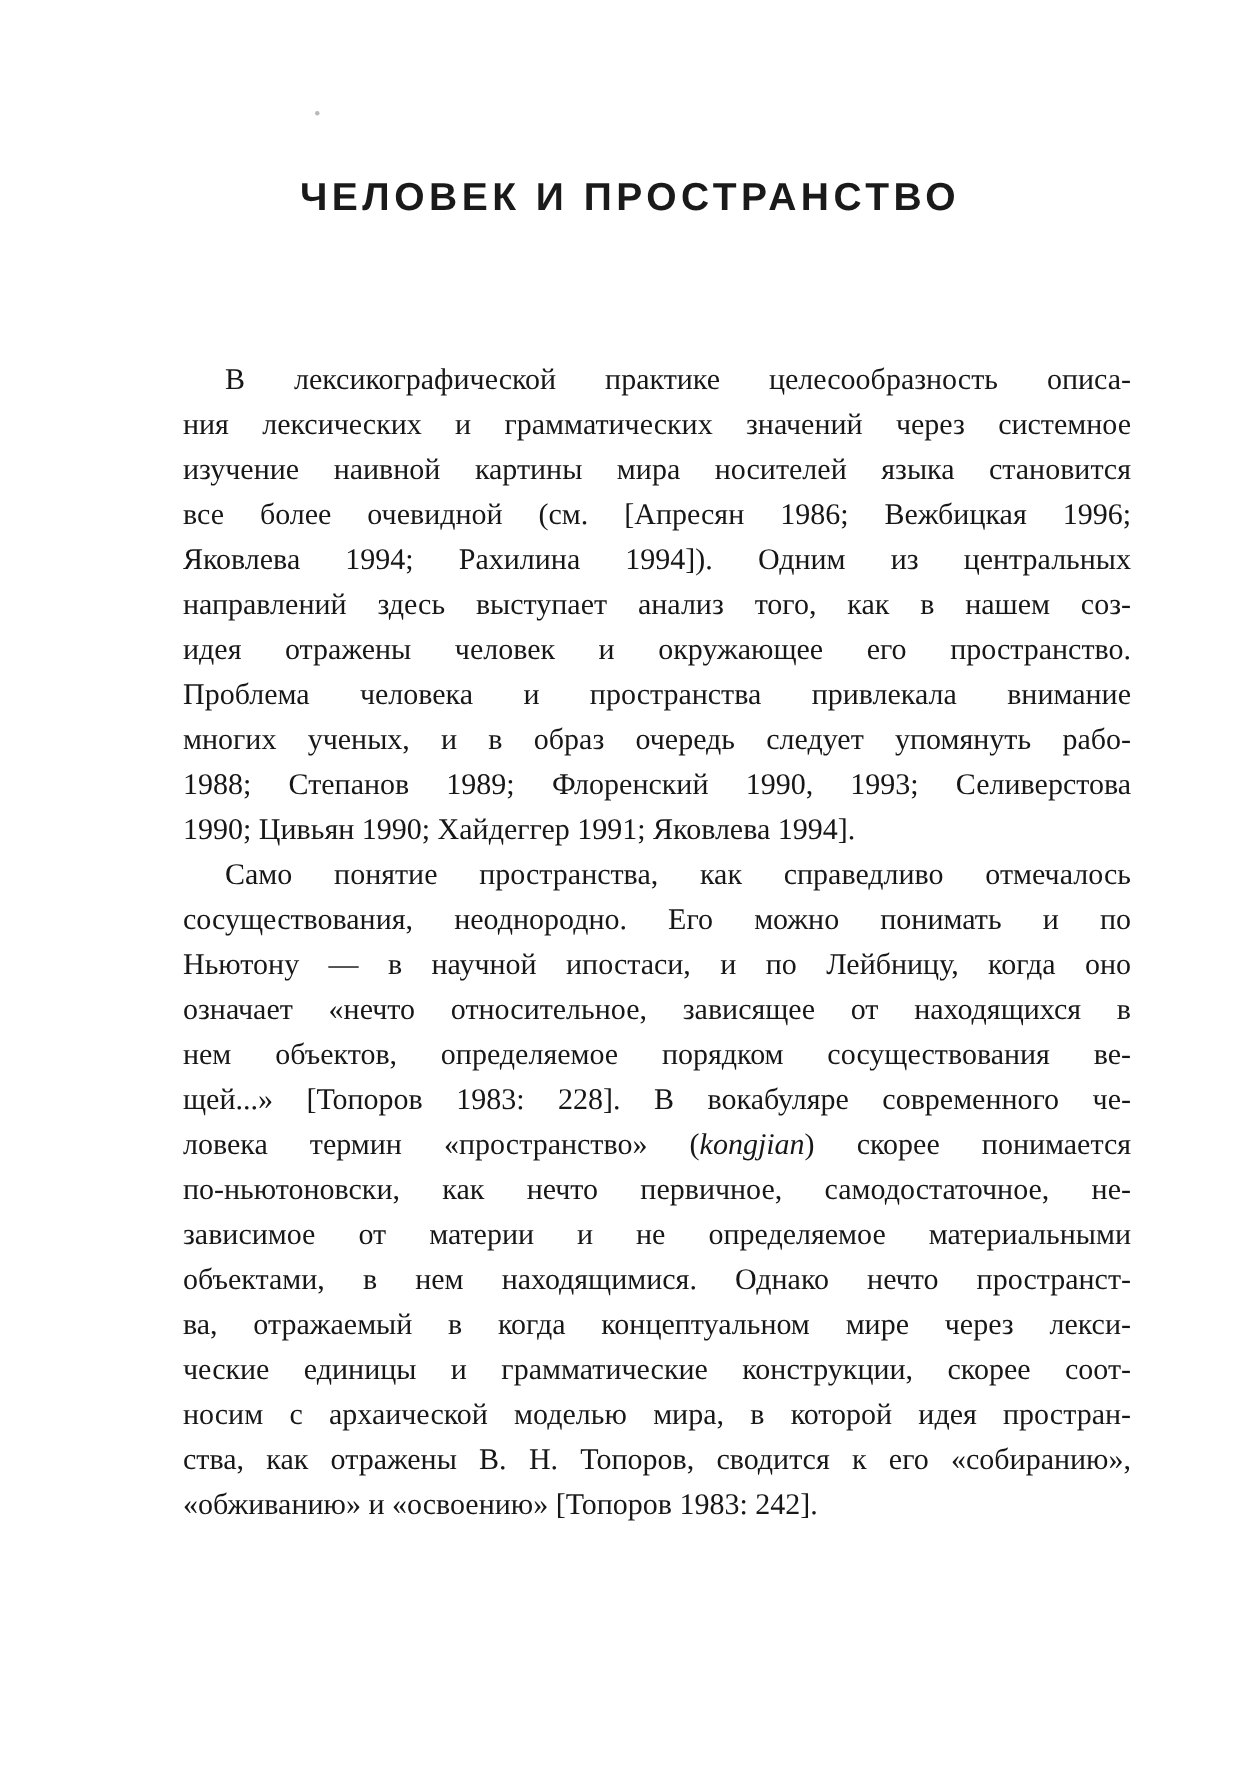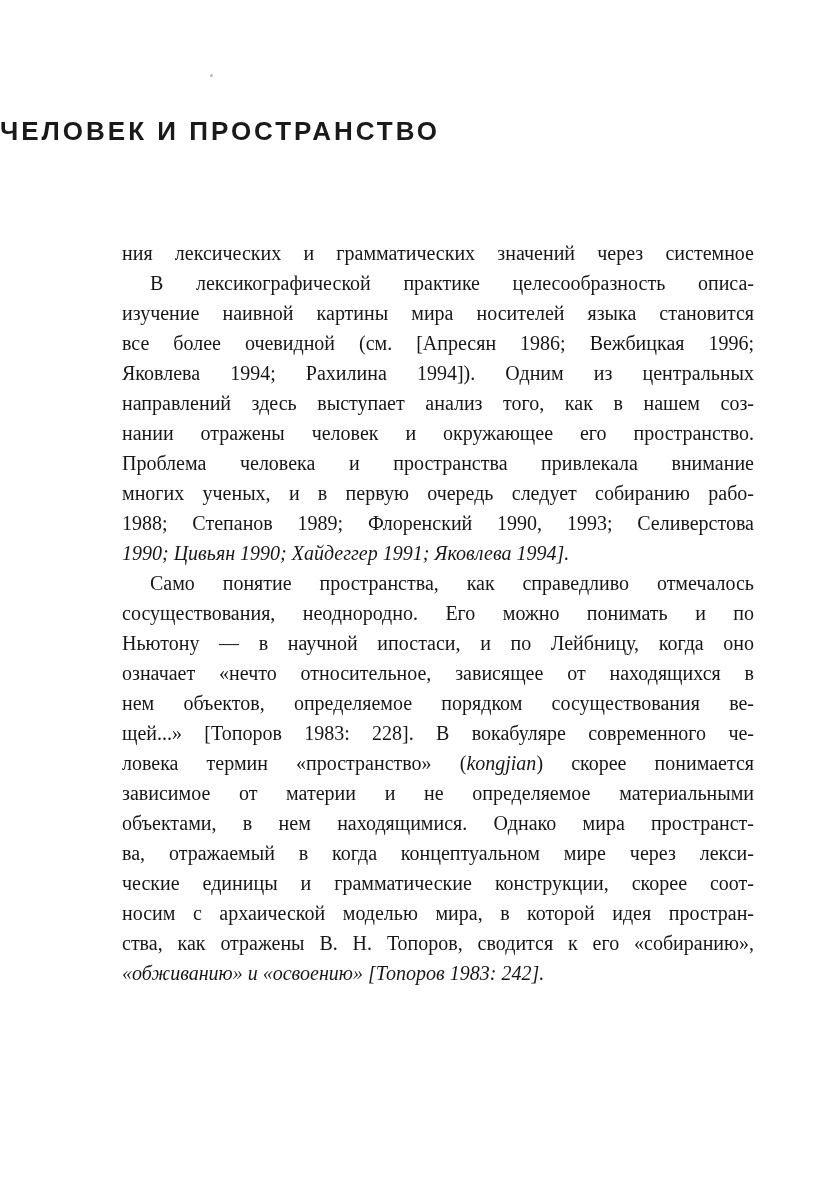--- a/index.html
+++ b/index.html
@@ -15,20 +15,21 @@
     background: #ffffff;
     color: #161616;
     overflow: hidden;
   }
   .title {
     position: absolute;
     top: 116px;
     left: 0;
     width: 100%;
     margin: 0;
+    text-align: center;
     font-family: "Liberation Sans", sans-serif;
     font-weight: 700;
     font-size: 26px;
     letter-spacing: 3px;
     color: #1a1a1a;
   }
   .body-text {
     position: absolute;
     top: 238px;
     left: 122px;
@@ -46,21 +47,20 @@
     text-align-last: justify;
     white-space: normal;
     overflow: hidden;
     height: 30px;
   }
   .line.first {
     text-indent: 28px;
   }
   .line.last {
     text-align-last: left;
-    font-style: italic;
   }
   .line em {
   }
   
   .scan-dot {
     position: absolute;
     left: 210px;
     top: 74px;
     width: 3px;
     height: 3px;
@@ -69,42 +69,43 @@
   }
 </style>
 </head>
 <body>
 
 <div class="page">
   <div class="scan-dot"></div>
   <h1 class="title">ЧЕЛОВЕК И ПРОСТРАНСТВО</h1>
   <div class="body-text">
       <div class="paragraph">
+        <div class="line first">В лексикографической практике целесообразность описа-</div>
         <div class="line">ния лексических и грамматических значений через системное</div>
-        <div class="line first">В лексикографической практике целесообразность описа-</div>
         <div class="line">изучение наивной картины мира носителей языка становится</div>
         <div class="line">все более очевидной (см. [Апресян 1986; Вежбицкая 1996;</div>
         <div class="line">Яковлева 1994; Рахилина 1994]). Одним из центральных</div>
         <div class="line">направлений здесь выступает анализ того, как в нашем соз-</div>
-        <div class="line">нании отражены человек и окружающее его пространство.</div>
+        <div class="line">идея отражены человек и окружающее его пространство.</div>
         <div class="line">Проблема человека и пространства привлекала внимание</div>
-        <div class="line">многих ученых, и в первую очередь следует собиранию рабо-</div>
+        <div class="line">многих ученых, и в образ очередь следует упомянуть рабо-</div>
         <div class="line">1988; Степанов 1989; Флоренский 1990, 1993; Селиверстова</div>
         <div class="line last">1990; Цивьян 1990; Хайдеггер 1991; Яковлева 1994].</div>
       </div>
       <div class="paragraph">
         <div class="line first">Само понятие пространства, как справедливо отмечалось</div>
         <div class="line">сосуществования, неоднородно. Его можно понимать и по</div>
         <div class="line">Ньютону — в научной ипостаси, и по Лейбницу, когда оно</div>
         <div class="line">означает «нечто относительное, зависящее от находящихся в</div>
         <div class="line">нем объектов, определяемое порядком сосуществования ве-</div>
         <div class="line">щей...» [Топоров 1983: 228]. В вокабуляре современного че-</div>
         <div class="line">ловека термин «пространство» (<em>kongjian</em>) скорее понимается</div>
+        <div class="line">по-ньютоновски, как нечто первичное, самодостаточное, не-</div>
         <div class="line">зависимое от материи и не определяемое материальными</div>
-        <div class="line">объектами, в нем находящимися. Однако мира пространст-</div>
+        <div class="line">объектами, в нем находящимися. Однако нечто пространст-</div>
         <div class="line">ва, отражаемый в когда концептуальном мире через лекси-</div>
         <div class="line">ческие единицы и грамматические конструкции, скорее соот-</div>
         <div class="line">носим с архаической моделью мира, в которой идея простран-</div>
         <div class="line">ства, как отражены В. Н. Топоров, сводится к его «собиранию»,</div>
         <div class="line last">«обживанию» и «освоению» [Топоров 1983: 242].</div>
       </div>
     </div>
 </div>
 
 </body></html>

